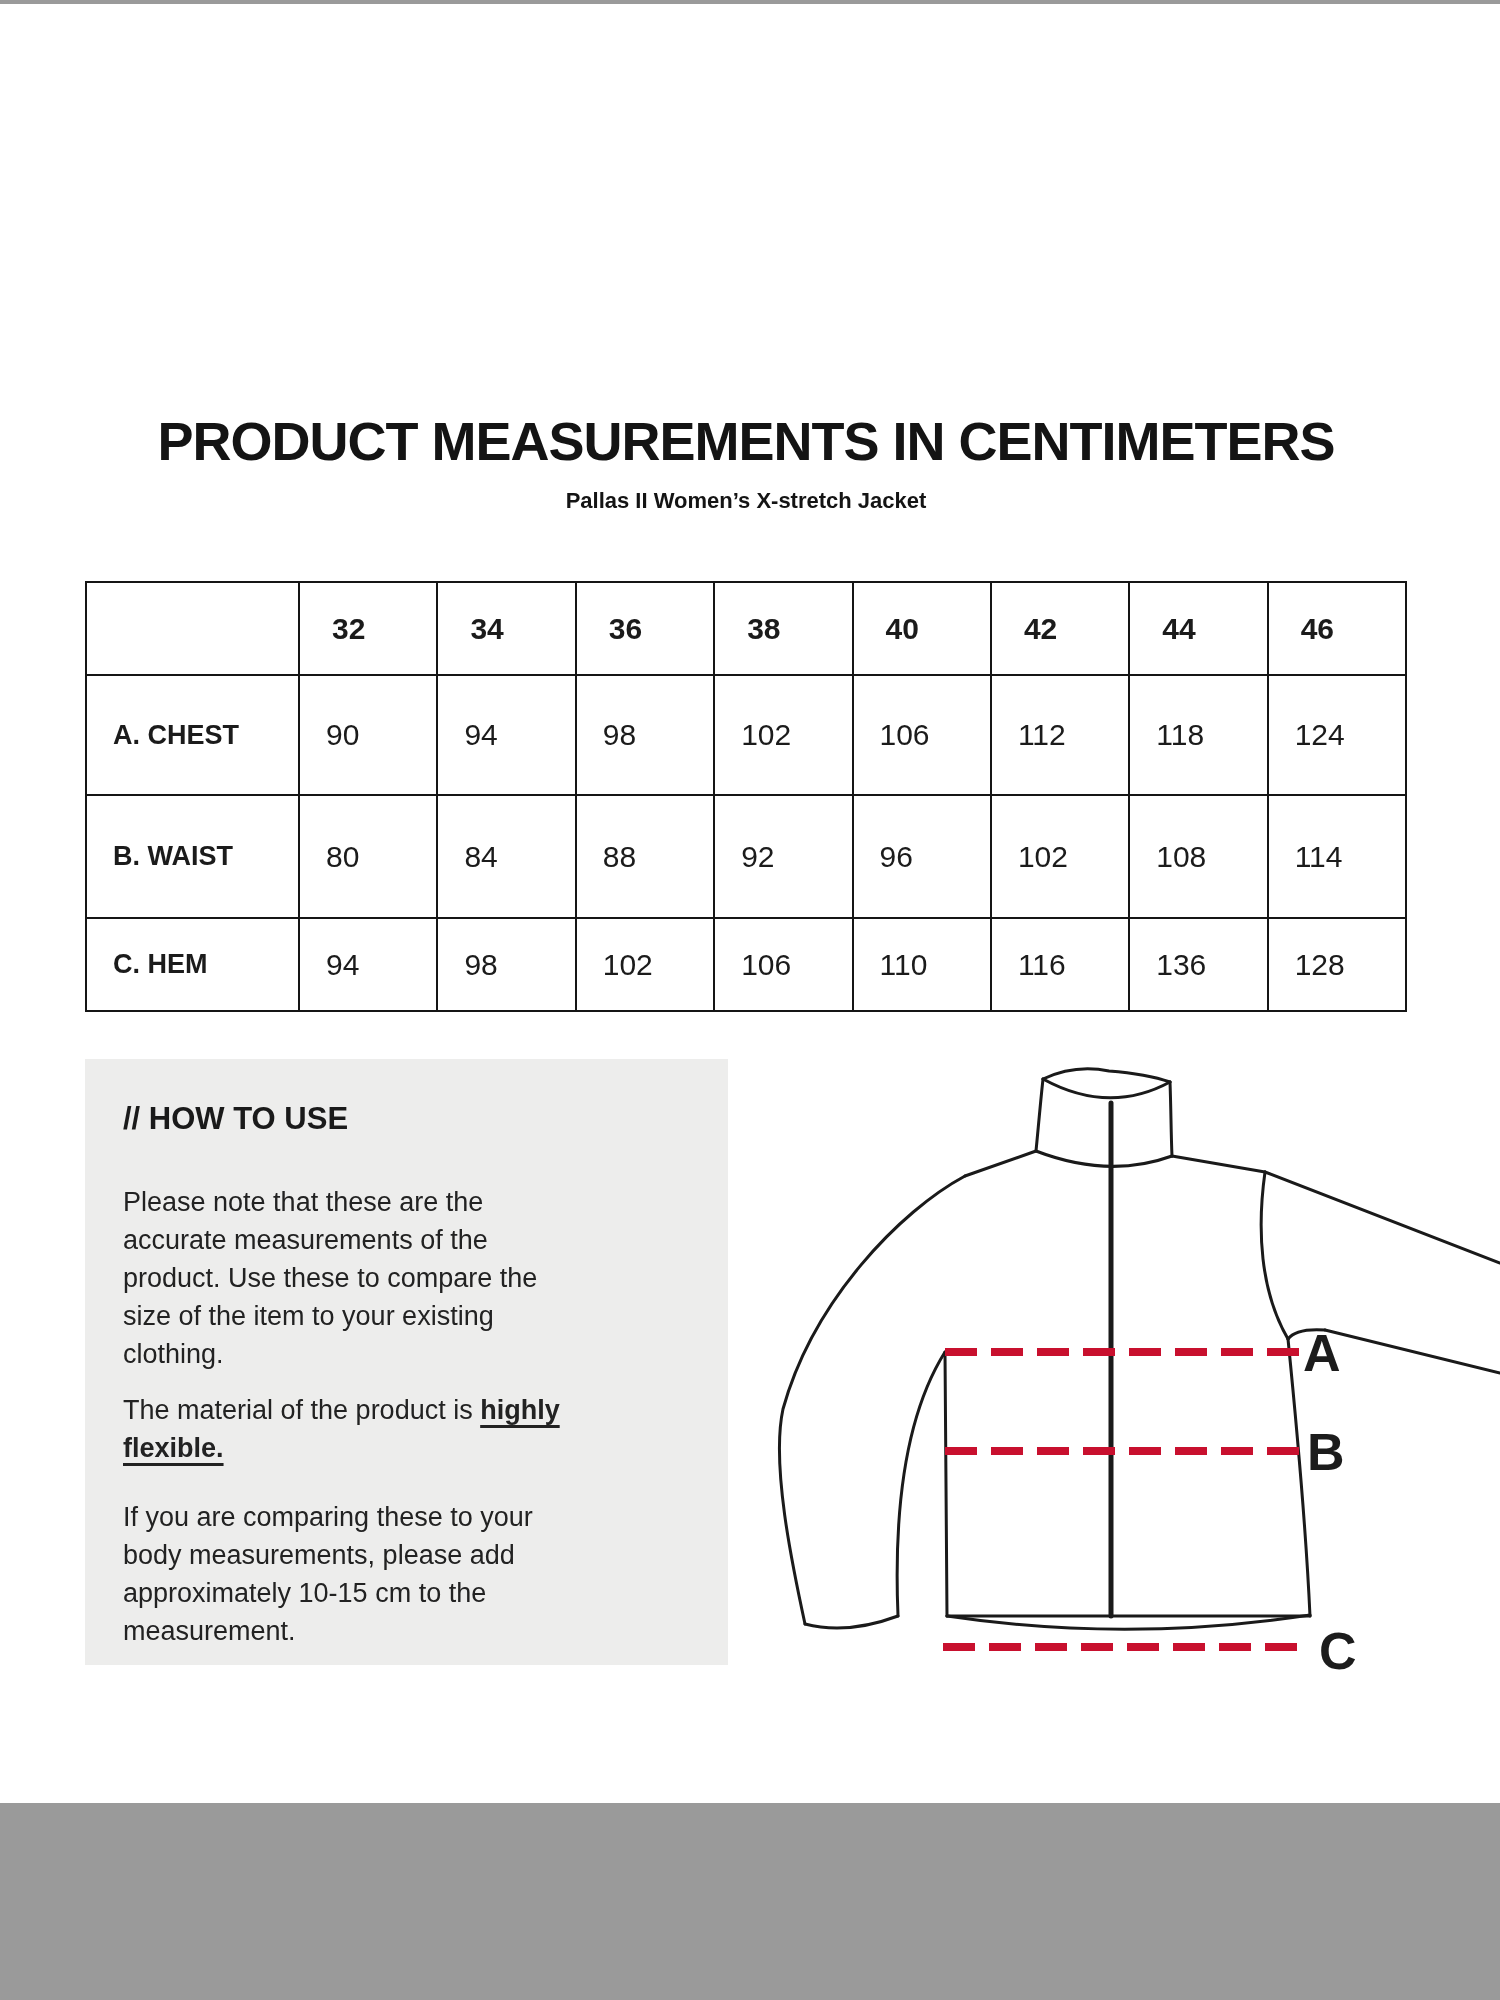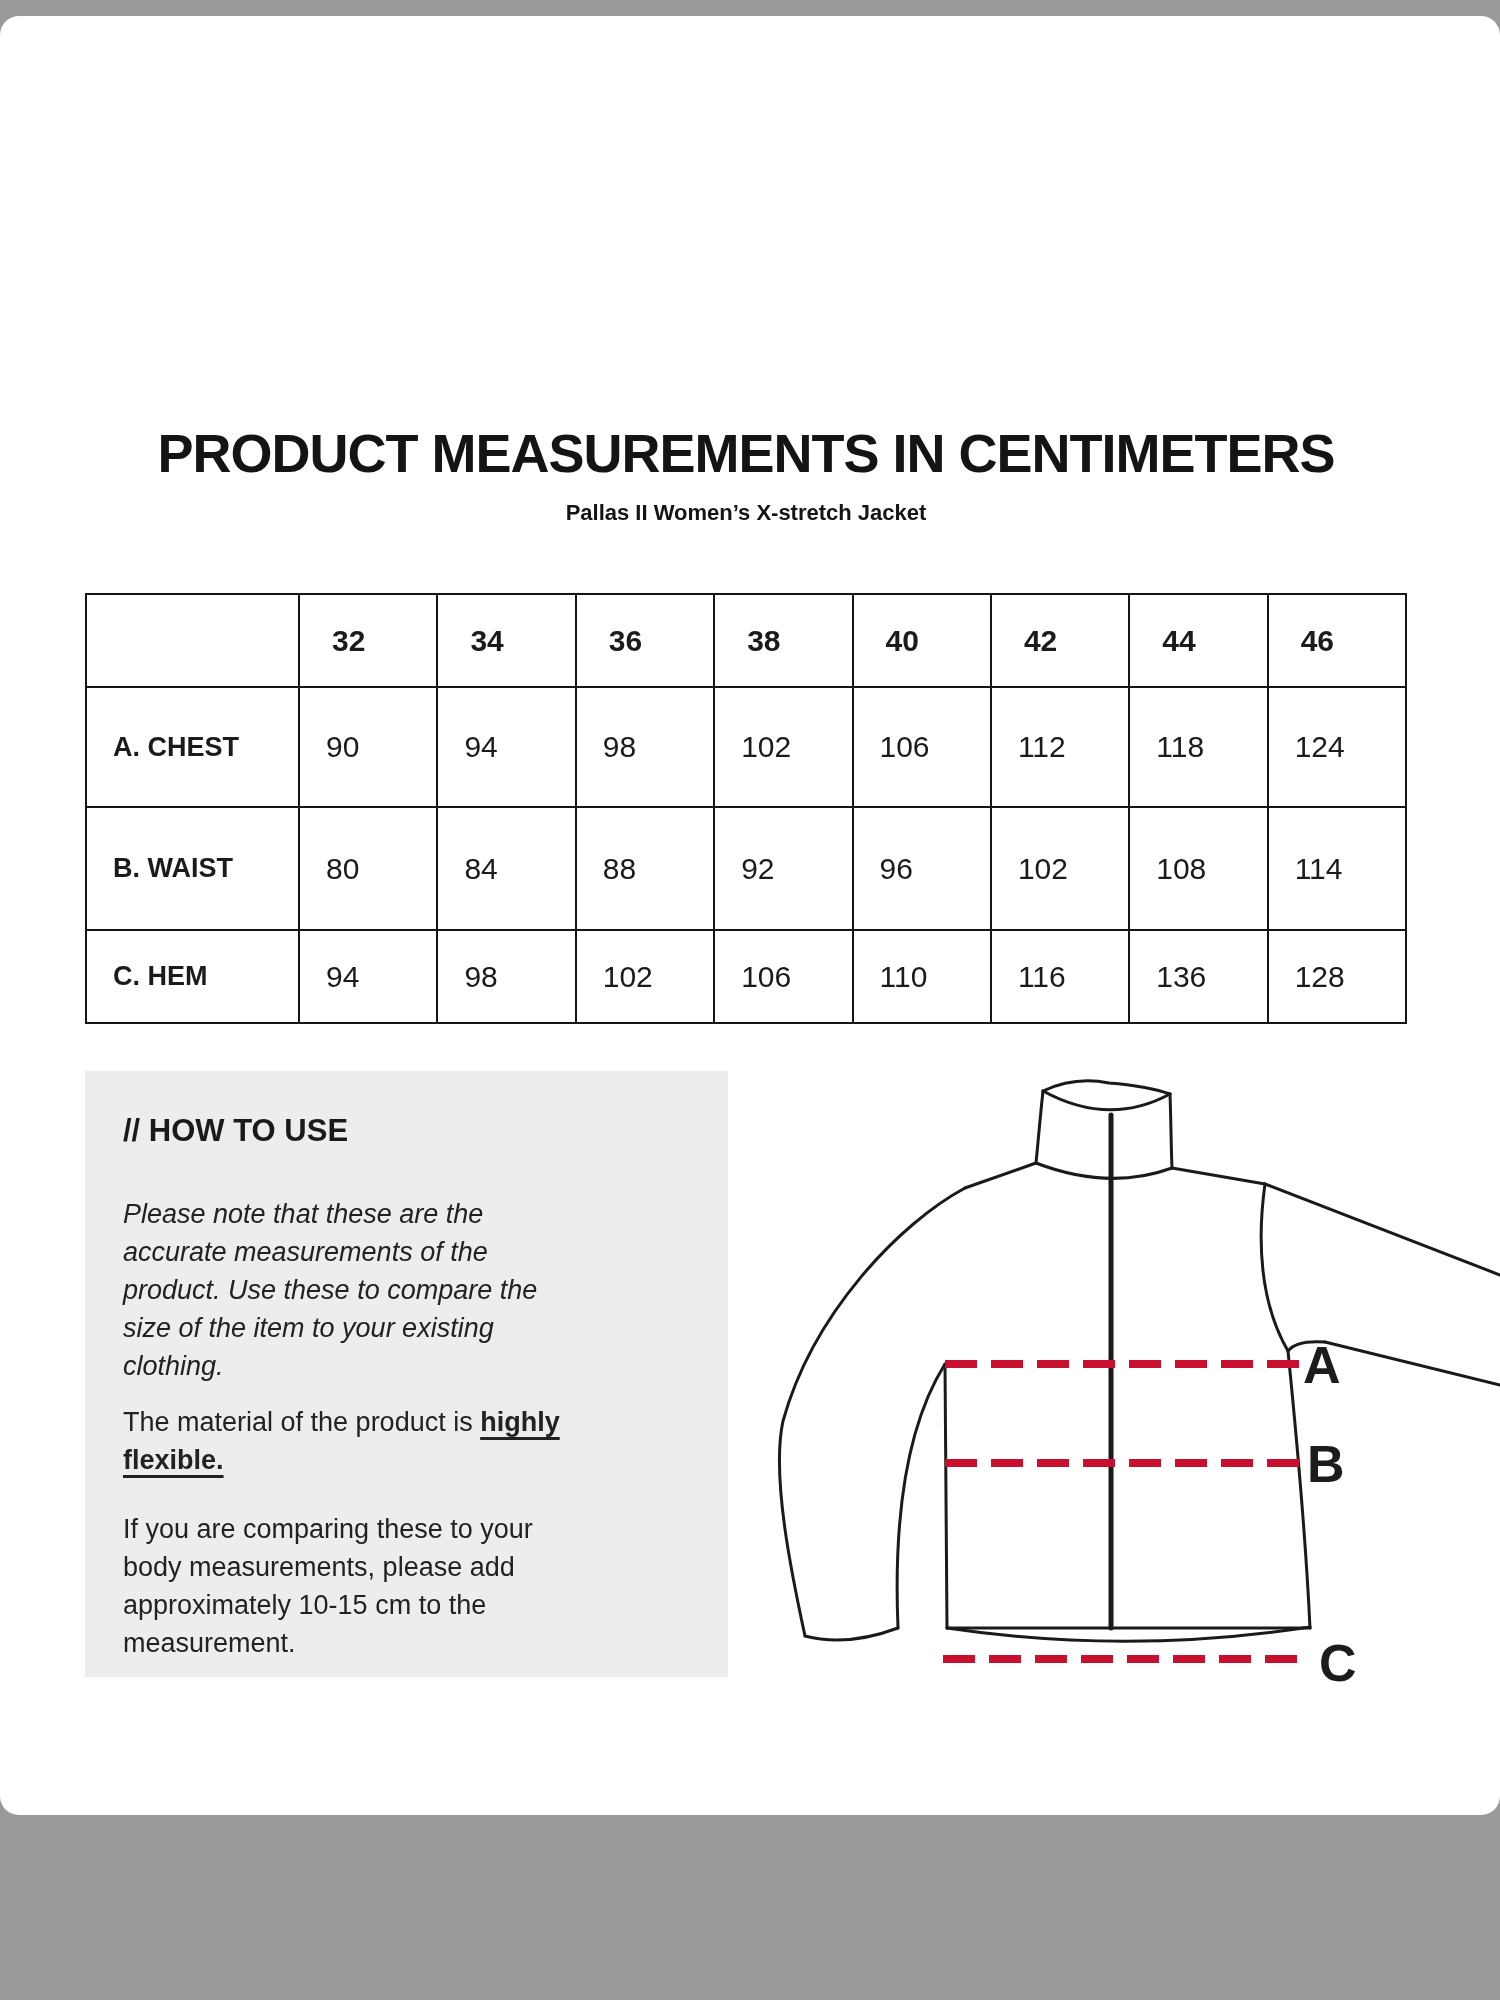--- a/index.html
+++ b/index.html
@@ -1,20 +1,20 @@
 <!DOCTYPE html>
 <html><head>
 <meta charset="utf-8">
 <style>
   html,body{margin:0;padding:0;background:#9a9a9a;}
   *{box-sizing:border-box;}
   .sheet{
-    position:relative;width:1500px;height:1799px;margin:16px auto;
+    position:relative;width:1500px;height:1799px;margin:4px auto;
     background:#ffffff;overflow:hidden;
-    font-family:"Liberation Sans",sans-serif;color:#161616;border-radius:19px;
+    font-family:"Liberation Sans",sans-serif;color:#161616;
   }
   
   .page-title{
     position:absolute;left:85px;top:406px;width:1322px;
     text-align:center;font-size:54px;font-weight:700;letter-spacing:-1px;
     white-space:nowrap;color:#141414;
   }
   .page-subtitle{
     position:absolute;left:85px;top:484px;width:1322px;
     text-align:center;font-size:22px;font-weight:700;letter-spacing:0;
@@ -40,21 +40,21 @@
     position:absolute;left:85px;top:1055px;width:643px;height:606px;
     background:#ededec;padding:42px 30px 8px 38px;
   }
   .howto-heading{
     margin:0;font-size:31px;font-weight:700;color:#1a1a1a;letter-spacing:0;
   }
   .howto-box p{
     margin:0;font-size:27px;line-height:38px;color:#222222;
     white-space:pre-line;
   }
-  .howto-box p.p1{margin-top:46px;font-style:italic;}
+  .howto-box p.p1{margin-top:46px;}
   .howto-box p.p2{margin-top:18px;}
   .howto-box p.p3{margin-top:31px;}
   .em-underline{
     font-weight:700;
     text-decoration:underline;
     text-decoration-thickness:3px;
     text-underline-offset:6px;
   }
   
   .diagram{

